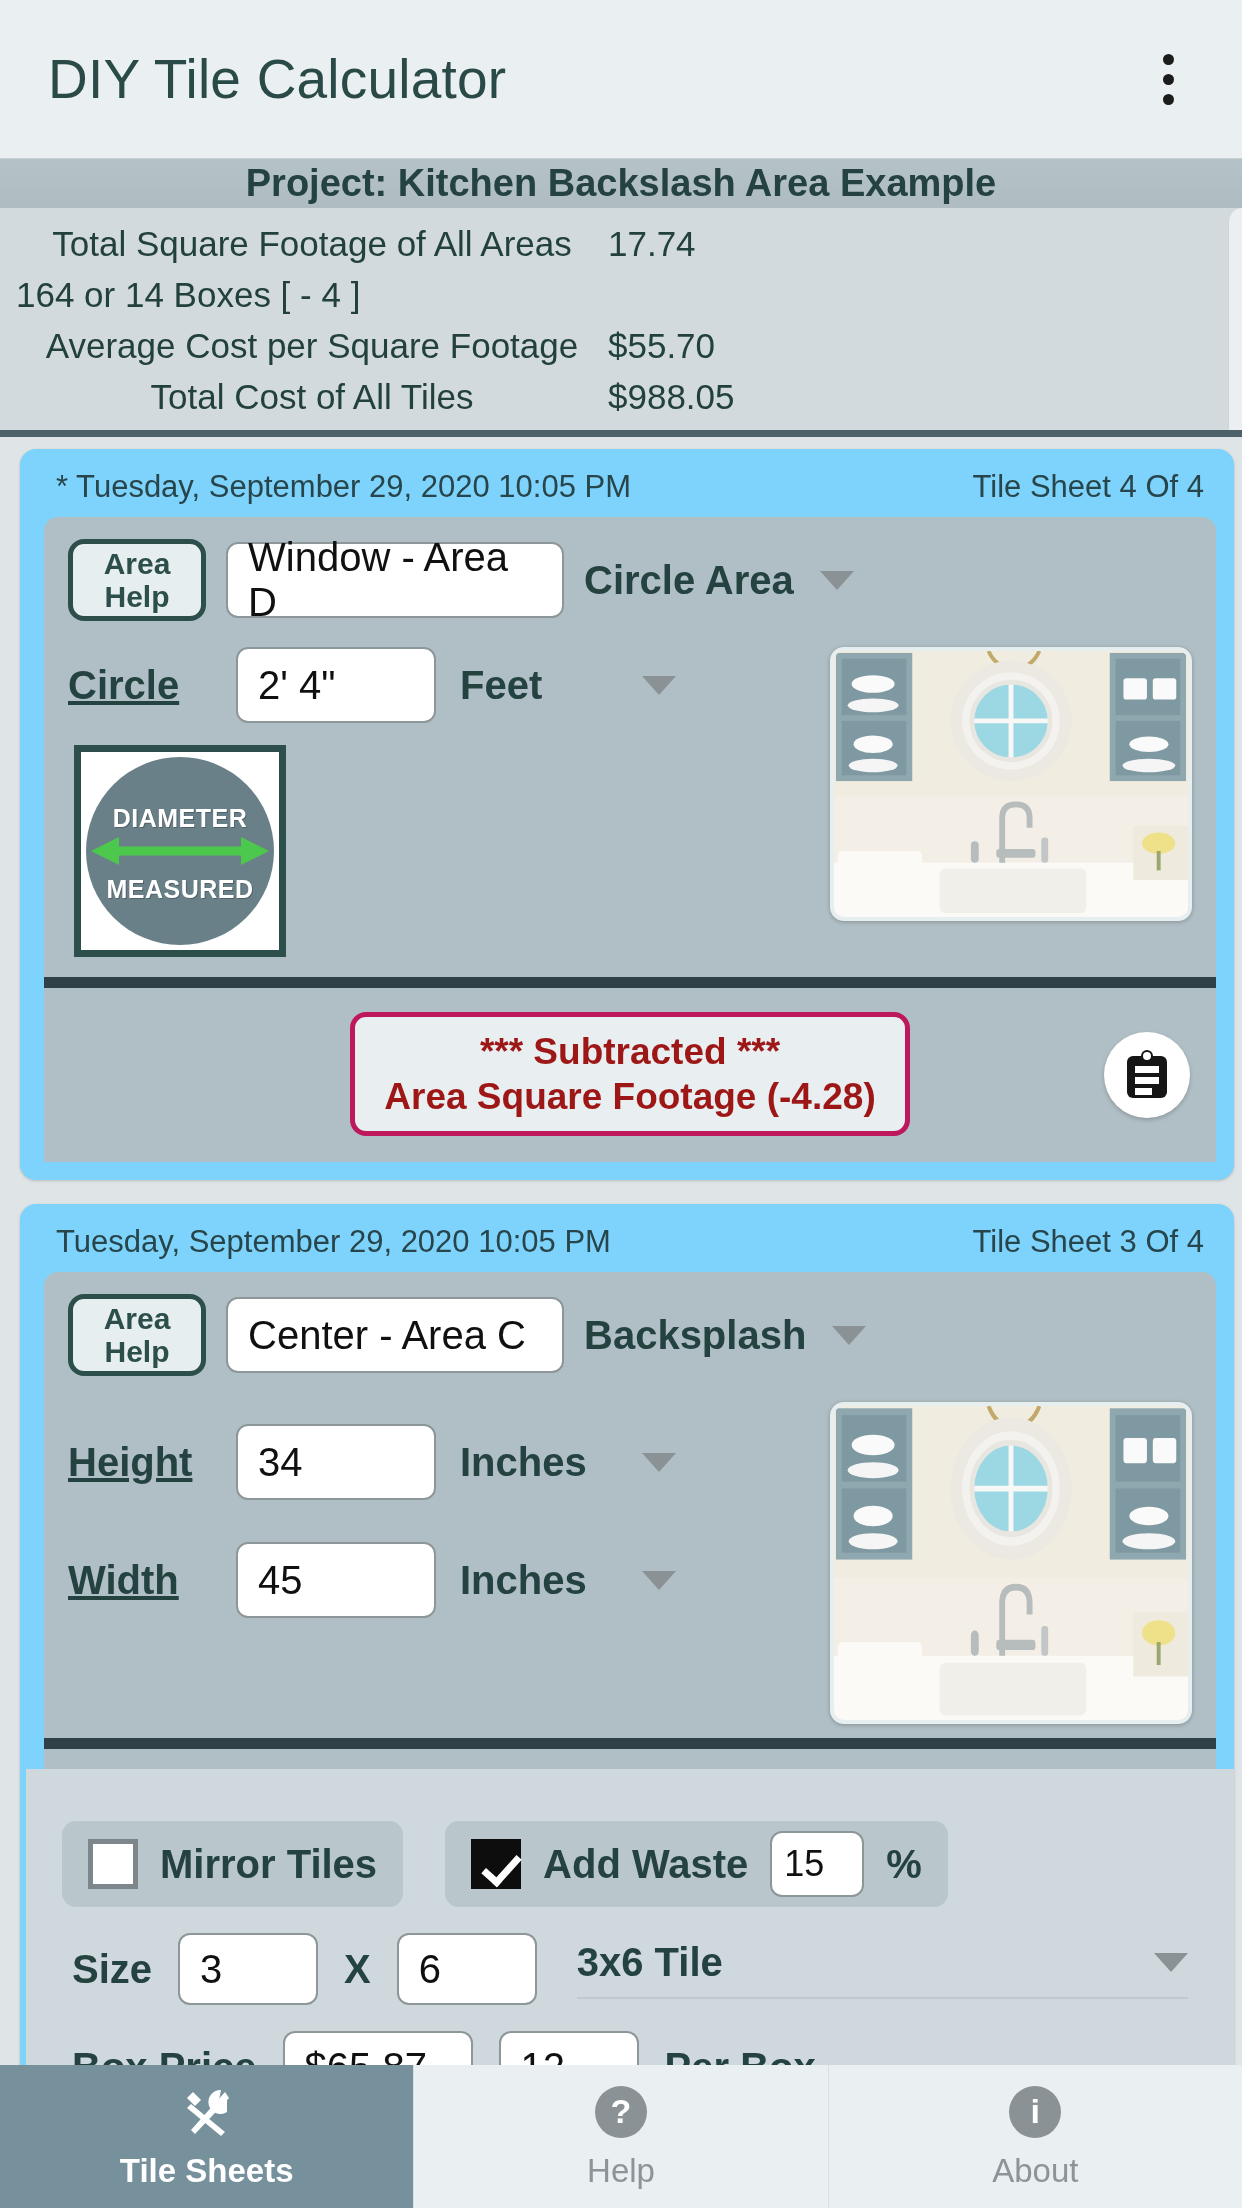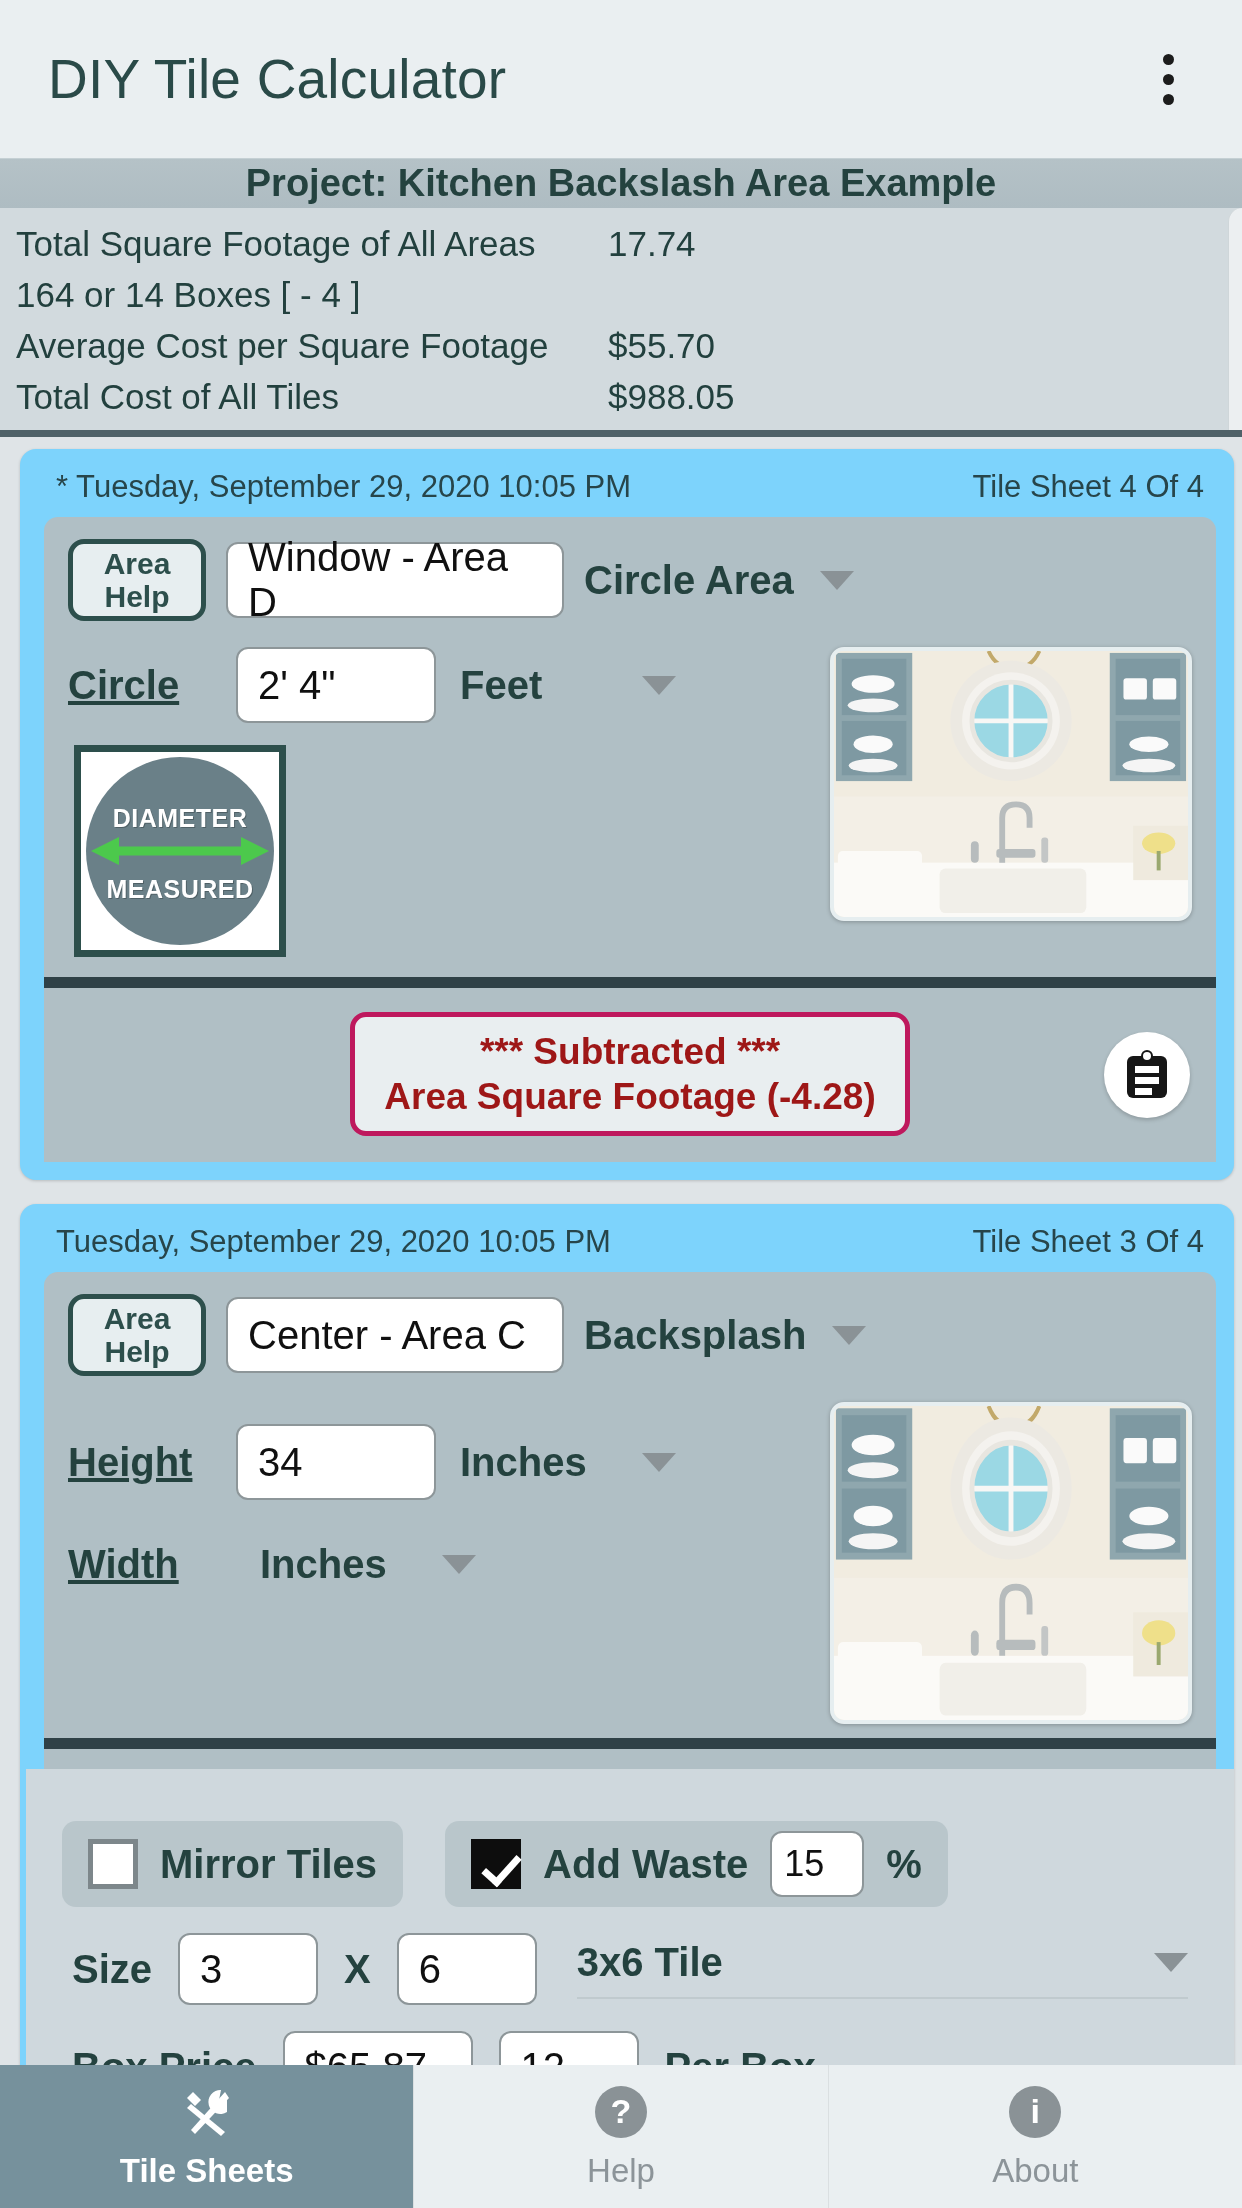--- a/index.html
+++ b/index.html
@@ -36,21 +36,21 @@
   
   .totals {
     background:#d2dade; padding: 10px 0 8px 0;
     border-bottom: 7px solid #4f6168;
     position: relative;
   }
   .totals-row {
     display:flex; align-items:center; height:51px; padding: 0 16px;
     font-size: 35px; color:#22403e;
   }
-  .totals-label { width: 592px; flex: 0 0 592px; }
+  .totals-label { width: 592px; flex: 0 0 592px; text-align: center; }
   .totals-value { flex: 1; }
 
   
   .right-edge {
     position:absolute; right:0; top:0; width:14px; height:100%;
     background:#eceff1; border-left:1px solid #cfd6d9;
     border-top-left-radius: 14px;
   }
 
   
@@ -366,20 +366,21 @@
         <div class="dims">
           <div class="dims-left">
             <div class="dim-row" style="margin-top:22px;">
               <div class="dim-label">Height</div>
               <div class="text-input dim-input">34</div>
               <div class="dim-unit">Inches</div>
               <div class="caret dim-caret"></div>
             </div>
             <div class="dim-row" style="margin-top:42px;">
               <div class="dim-label">Width</div>
+              <div class="text-input dim-input">45</div>
               <div class="dim-unit">Inches</div>
               <div class="caret dim-caret"></div>
             </div>
           </div>
 
           <div class="photo tall">
             <svg viewBox="0 0 362 274" preserveAspectRatio="none">
               <rect x="0" y="0" width="362" height="274" fill="#f3efe6"></rect>
               <rect x="0" y="0" width="362" height="150" fill="#f1ece0"></rect>
               <rect x="2" y="2" width="78" height="132" fill="#8fa7ae"></rect>

